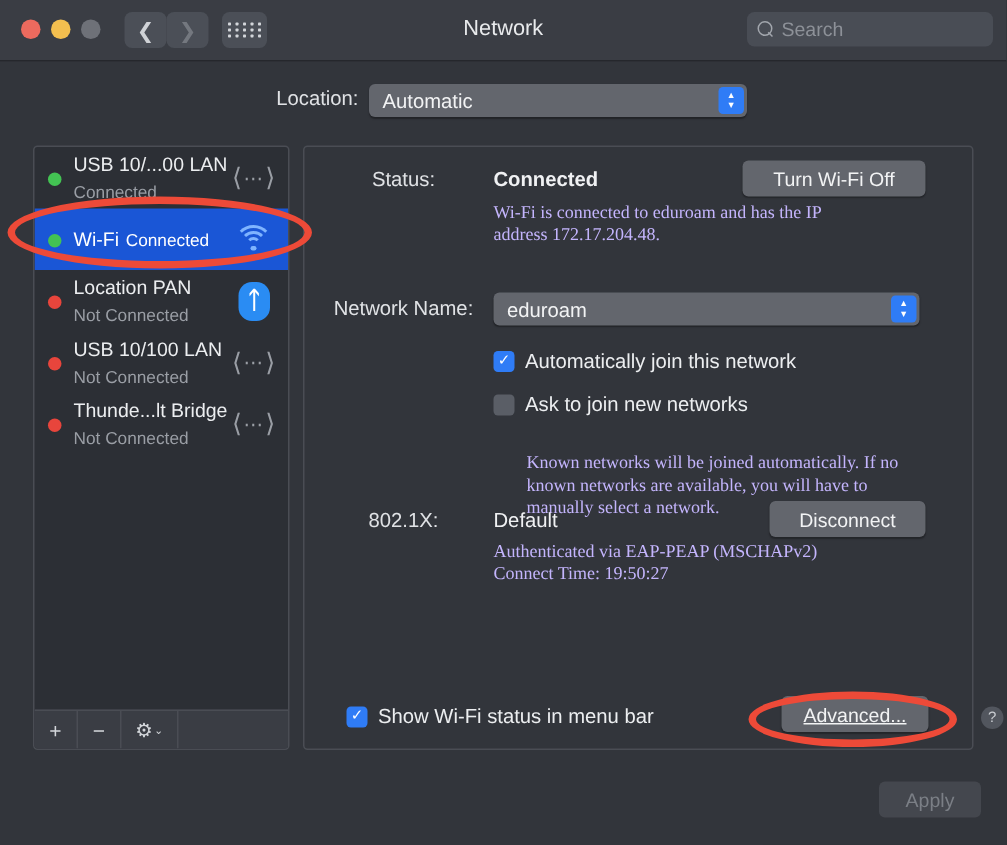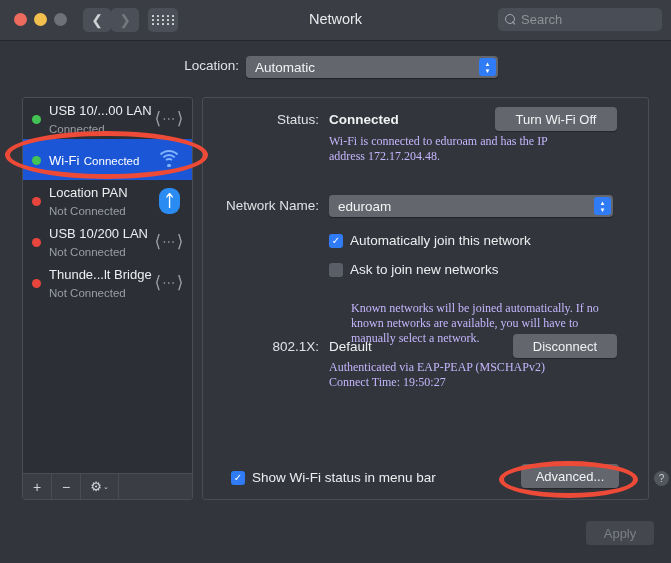--- a/index.html
+++ b/index.html
@@ -144,21 +144,21 @@
   #sb-gear .caret { font-size: 7px; color: #d2d5d9; }
   #sb-spacer { flex: 1; }
 
   
   #panel {
     position: absolute; left: 202px; top: 97px; width: 447px; height: 403px;
     border: 1px solid #4a4d54; border-radius: 3px;
     background: #32353b;
   }
 
-  .frm-label { position: absolute; text-align: right; color: #e0e2e5; font-size: 13.5px; }
+  .frm-label { position: absolute; text-align: center; color: #e0e2e5; font-size: 13.5px; }
   .frm-val { position: absolute; color: #f0f1f3; font-size: 13.5px; }
   .frm-help { position: absolute; color: #c4b5fd; font-size: 12px; line-height: 15px; font-family: Liberation Serif, serif; }
 
   .btn {
     position: absolute; background: #63666d; border-radius: 4px;
     color: #f2f3f4; font-size: 13px;
     display: flex; align-items: center; justify-content: center;
     box-shadow: 0 1px 1px rgba(0,0,0,.3);
   }
   .btn.disabled { background: #44474e; color: #7b7f86; box-shadow: none; }
@@ -195,21 +195,21 @@
   #cb-autojoin { left: 126px; top: 135px; }
   #cb-askjoin { left: 126px; top: 164px; }
   #askjoin-help { left: 148px; top: 187px; width: 262px; margin-top: 16px; }
 
   #dot1x-label { left: 16px; top: 241px; width: 100px; }
   #dot1x-value { left: 126px; top: 241px; }
   #btn-disconnect { left: 310px; top: 236px; width: 104px; height: 24px; }
   #dot1x-desc { left: 126px; top: 262px; width: 280px; }
 
   #cb-showstatus { left: 28px; top: 372px; }
-  #btn-advanced { left: 318px; top: 366px; width: 98px; height: 24px; }
+  #btn-advanced { left: 318px; top: 366px; width: 98px; height: 24px; text-decoration: underline; }
 
   #help-btn {
     position: absolute; left: 654px; top: 471px; width: 15px; height: 15px;
     border-radius: 50%; background: #52565e; color: #c8cbd0;
     font-size: 10px; display: flex; align-items: center; justify-content: center;
   }
 
   #btn-revert { position: absolute; left: 508px; top: 521px; width: 68px; height: 24px; }
   #btn-apply  { position: absolute; left: 586px; top: 521px; width: 68px; height: 24px; }
 
@@ -311,21 +311,21 @@
           <span class="svc-status">Not Connected</span>
         </span>
         <span class="svc-icon">
           <span class="bt-ico">ᛏ</span>
         </span>
       </div>
 
       <div class="svc-row">
         <span class="svc-dot red"></span>
         <span class="svc-text">
-          <span class="svc-name">USB 10/200 LAN</span>
+          <span class="svc-name">USB 10/100 LAN</span>
           <span class="svc-status">Not Connected</span>
         </span>
         <span class="svc-icon">
           <span class="eth-ico">
               <span class="br">⟨</span>
               <span class="dots">⋯</span>
               <span class="br">⟩</span>
             </span>
         </span>
       </div>

